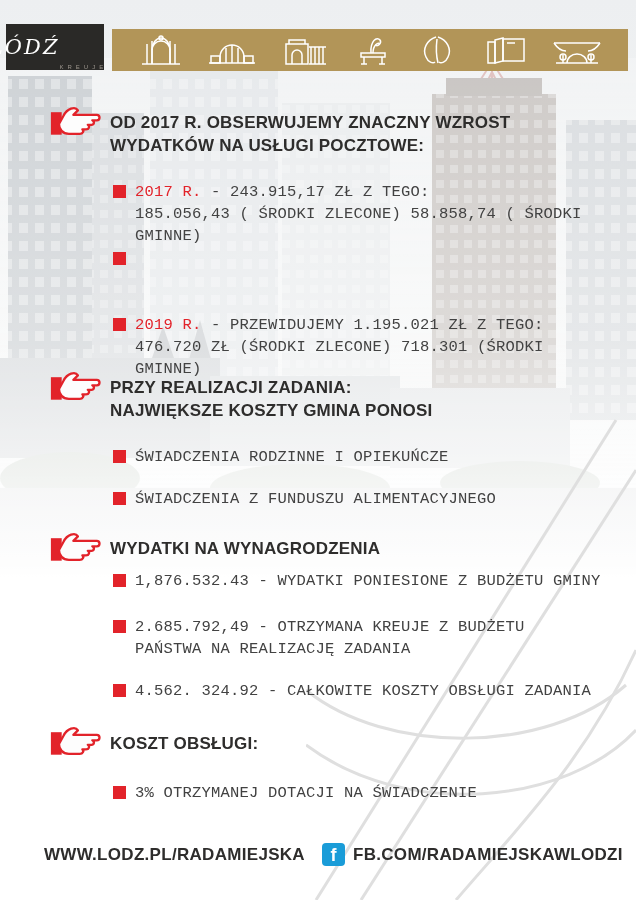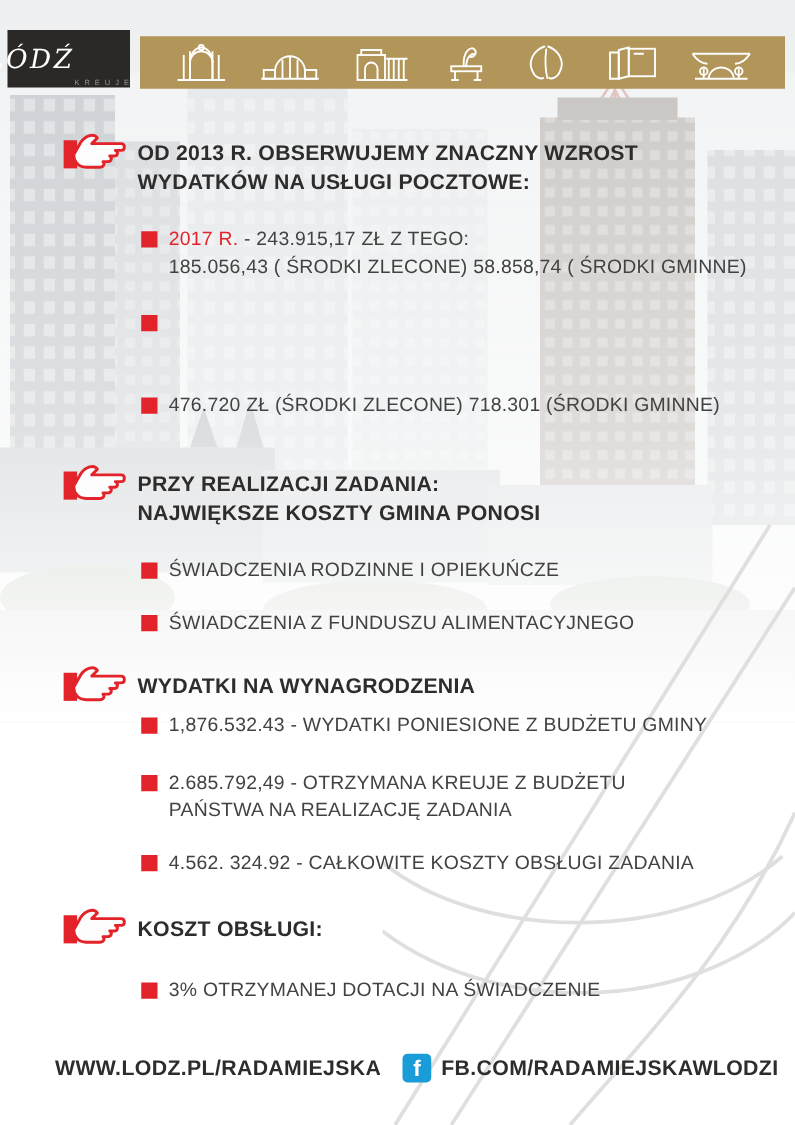--- a/index.html
+++ b/index.html
@@ -21,21 +21,21 @@
   .gold-bar{position:absolute;left:112px;top:29px;width:516px;height:42px;background:#b29558;
     display:flex;align-items:center;justify-content:space-around;padding:0 14px;box-sizing:border-box;}
   .gold-bar svg{display:block;}
 
   
   .hand{position:absolute;width:54px;height:38px;}
   .heading{position:absolute;left:110px;font-size:17px;font-weight:bold;color:#2e2d2c;
     line-height:23px;letter-spacing:.2px;}
   .bullet{position:absolute;left:113px;display:flex;align-items:flex-start;}
   .bullet .sq{flex:none;width:13px;height:13px;background:#e2232a;margin-top:4px;margin-right:9px;}
-  .bullet .txt{font-size:15.5px;line-height:22px;color:#424242;letter-spacing:.2px;max-width:470px;}
+  .bullet .txt{font-size:15.5px;line-height:22px;color:#424242;letter-spacing:.2px;max-width:470px;font-family:Liberation Mono, monospace;}
   .bullet .year{color:#e2232a;}
 
   
   .footer-left{position:absolute;left:44px;top:845px;font-size:17px;font-weight:bold;color:#2e2d2c;letter-spacing:.3px;}
   .fb-badge{position:absolute;left:322px;top:843px;width:23px;height:23px;background:#1a9cd8;border-radius:4px;
     color:#fff;font-weight:bold;font-size:18px;display:flex;align-items:flex-end;justify-content:center;line-height:21px;}
   .footer-right{position:absolute;left:353px;top:845px;font-size:17px;font-weight:bold;color:#2e2d2c;letter-spacing:.3px;}
 </style>
 </head>
 <body>
@@ -171,39 +171,40 @@
           <path d="M4,29 h42"></path>
         </g>
       </svg>
     </div>
 
     <svg class="hand" style="left:50px;top:104px" viewBox="0 0 60 42">
       <rect x="1" y="9" width="12" height="25" fill="#e2232a"></rect>
       <path d="M15,13 c4,-8 13,-11 16,-6 l-5,5 h26 c4,0 4,6 0,6 h-5 c3,1.5 2,5 -1,5 h-4 c2.5,1.5 1.5,5 -2,5 h-4 c2,2 0.5,5 -3,5 h-12 c-7,0 -11,-5 -11,-11 z" fill="#fdfdfd" stroke="#e2232a" stroke-width="2.6" stroke-linejoin="round"></path>
     </svg>
     <div class="heading" style="top:111px">
-      <div>OD 2013 R. OBSERWUJEMY ZNACZNY WZROST</div>
+      <div>OD 2017 R. OBSERWUJEMY ZNACZNY WZROST</div>
       <div>WYDATKÓW NA USŁUGI POCZTOWE:</div>
     </div>
 
     <div class="bullet" style="top:181px">
       <div class="sq"></div>
       <div class="txt">
         <div><span class="year">2017 R.</span><span> - 243.915,17 ZŁ Z TEGO:</span></div>
         <div>185.056,43 ( ŚRODKI ZLECONE)  58.858,74 ( ŚRODKI GMINNE)</div>
       </div>
     </div>
     <div class="bullet" style="top:248px">
       <div class="sq"></div>
       <div class="txt">
       </div>
     </div>
     <div class="bullet" style="top:314px">
       <div class="sq"></div>
       <div class="txt">
+        <div><span class="year">2019 R.</span><span> - PRZEWIDUJEMY 1.195.021 ZŁ Z TEGO:</span></div>
         <div>476.720 ZŁ (ŚRODKI ZLECONE)  718.301 (ŚRODKI GMINNE)</div>
       </div>
     </div>
 
     <svg class="hand" style="left:50px;top:369px" viewBox="0 0 60 42">
       <rect x="1" y="9" width="12" height="25" fill="#e2232a"></rect>
       <path d="M15,13 c4,-8 13,-11 16,-6 l-5,5 h26 c4,0 4,6 0,6 h-5 c3,1.5 2,5 -1,5 h-4 c2.5,1.5 1.5,5 -2,5 h-4 c2,2 0.5,5 -3,5 h-12 c-7,0 -11,-5 -11,-11 z" fill="#fdfdfd" stroke="#e2232a" stroke-width="2.6" stroke-linejoin="round"></path>
     </svg>
     <div class="heading" style="top:376px">
       <div>PRZY REALIZACJI ZADANIA:</div>

